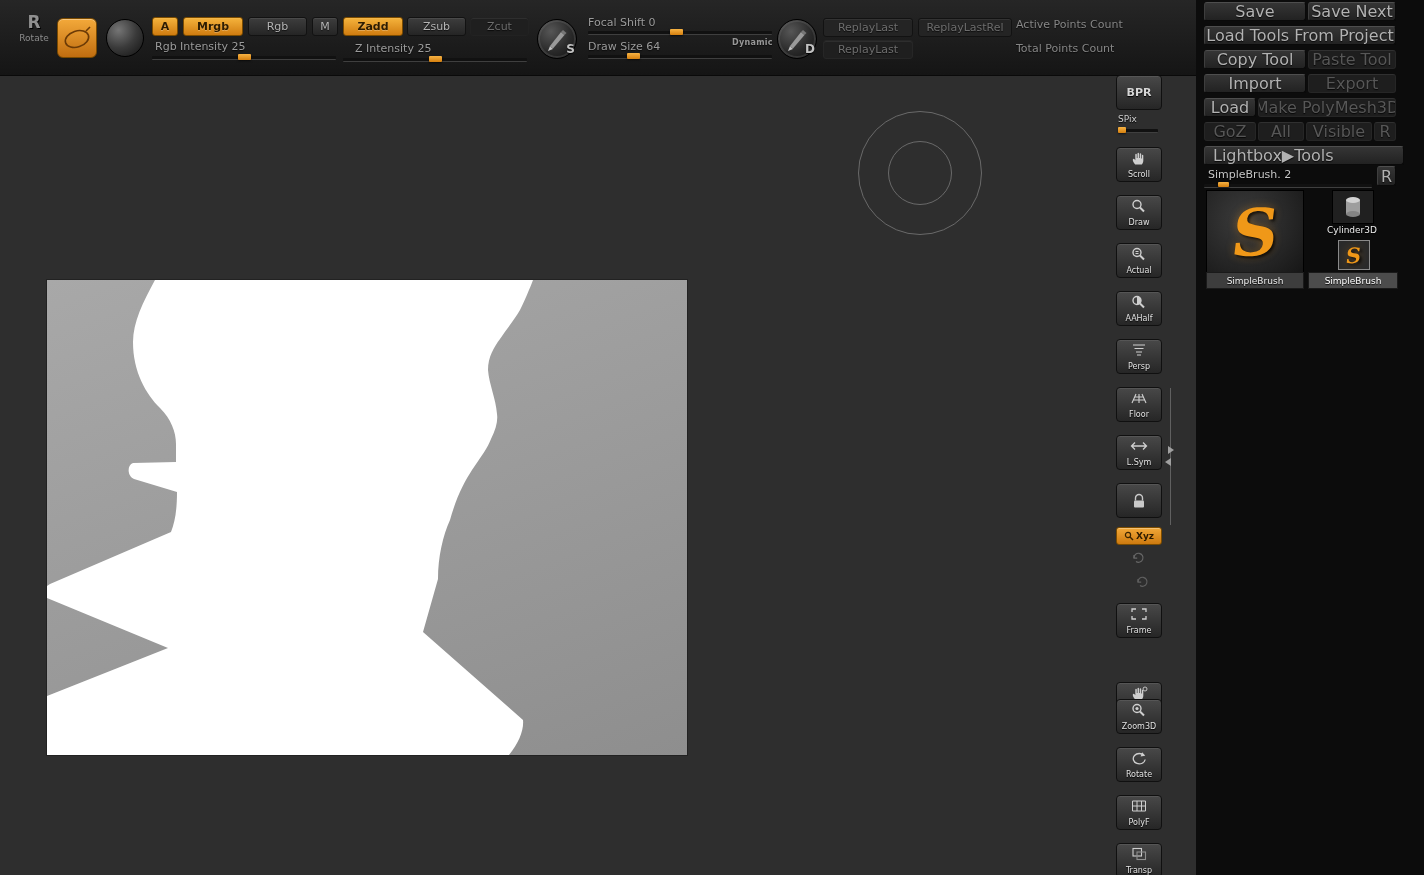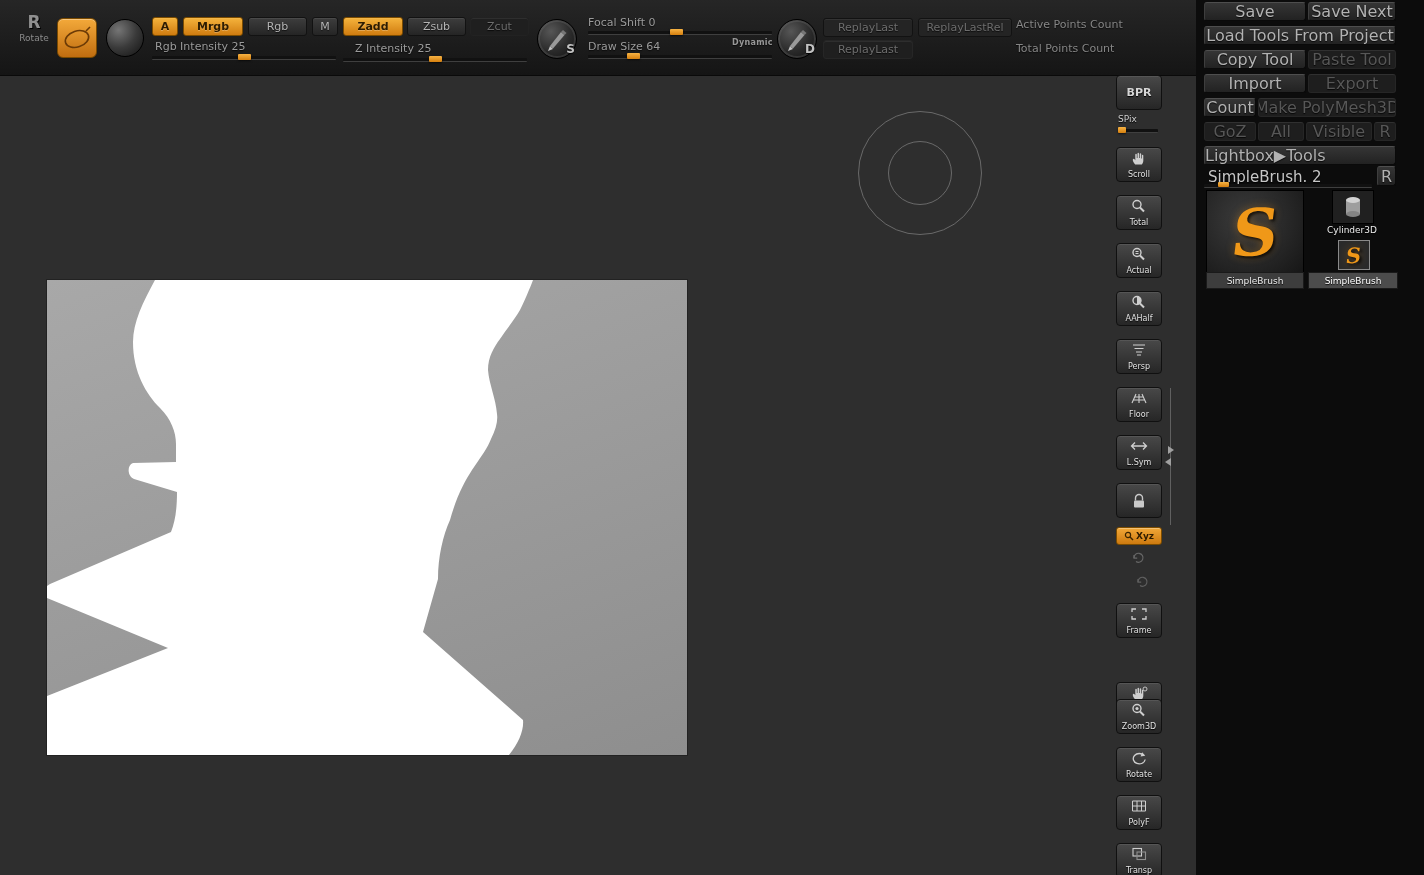--- a/index.html
+++ b/index.html
@@ -27,25 +27,25 @@
   .shelf-lbl{font-size:8px;color:#e2e2e2;line-height:10px;text-shadow:0 1px 1px #000;padding-bottom:1px}
   .shelf-ic{position:absolute;top:2px;left:50%;transform:translateX(-50%)}
   .split-line{position:absolute;left:1170px;top:388px;width:1px;height:137px;background:#606060}
   .arrow-r{position:absolute;left:1168px;top:446px;width:0;height:0;border-left:6px solid #a0a0a0;border-top:4px solid transparent;border-bottom:4px solid transparent}
   .arrow-l{position:absolute;left:1165px;top:458px;width:0;height:0;border-right:6px solid #a0a0a0;border-top:4px solid transparent;border-bottom:4px solid transparent}
   
   .right-bg{position:absolute;left:1196px;top:0;width:228px;height:875px;background:#0c0c0c}
   .tool-panel{position:absolute;left:1204px;top:2px;width:190px;height:870px}
   .tp-btn{position:absolute;height:17px;display:flex;align-items:center;justify-content:center;font-size:16px;color:#b2b2b2;background:linear-gradient(#353535,#222);border:1px solid #0a0a0a;border-top-color:#4e4e4e;border-left-color:#3e3e3e;border-radius:3px;text-shadow:0 1px 1px rgba(0,0,0,.8);white-space:nowrap;overflow:hidden;cursor:default}
   .tp-btn.dis{color:#575757;background:#1e1e1e;border-color:#262626;border-top-color:#303030}
-  .tp-btn.left{justify-content:flex-start;}
+  .tp-btn.left{justify-content:flex-start;padding-left:8px}
   .thumb{position:absolute;background:radial-gradient(circle at 40% 35%,#3c3c3c,#161616);border:1px solid #000;display:flex;align-items:center;justify-content:center}
   .big-s{font-family:"DejaVu Serif","Liberation Serif",serif;font-style:italic;font-weight:bold;color:#f09818;text-shadow:2px 2px 3px rgba(0,0,0,.75),0 0 10px rgba(240,150,20,.35);transform:rotate(-4deg)}
   .thumb-lbl{position:absolute;height:15px;display:flex;align-items:center;justify-content:center;font-size:9px;color:#ededed;text-shadow:0 1px 1px #000}
-  .tool-name{position:absolute;font-size:15px;color:#c6c6c6;text-shadow:0 1px 1px #000;white-space:nowrap}
+  .tool-name{position:absolute;font-size:11px;color:#c6c6c6;text-shadow:0 1px 1px #000;white-space:nowrap}
 </style>
 </head>
 <body>
 
 <div id="app">
 
   <div class="canvas-area">
     <div class="document">
       <svg width="640" height="475" viewBox="0 0 640 475">
         <path fill="#ffffff" d="M108,0 C96,22 86,42 86,62 C86,92 99,114 113,128 C124,139 129,152 129,164 L129,182 L86,183 C80,185 80,196 87,199 L130,212 C130,230 128,242 124,252 L3,304 L0,306 L0,318 L121,368 L0,416 L0,475 L462,475 C472,463 477,450 476,440 L376,352 L391,299 C391,277 396,255 403,240 C410,215 418,201 425,190 C434,177 441,167 444,159 C449,149 451,141 450,134 C449,119 442,104 441,90 C441,77 447,67 453,59 C461,47 468,39 473,30 C478,20 483,8 486,0 Z"></path>
@@ -153,21 +153,21 @@
       <path d="M6.2 14.5 C4.8 13 3.6 11 3.8 9.6 c.2-.9 1.4-1 1.9-.2 l.6.9 V4.4 c0-1 1.5-1 1.5 0 V8 h.7 V3.4 c0-1 1.5-1 1.5 0 V8 h.7 V4 c0-1 1.5-1 1.5 0 v4.4 h.7 V5.4 c0-.9 1.4-.9 1.4 0 V10.8 c0 1.6-.7 2.7-1.5 3.7 Z" fill="#cfcfcf"></path>
     </svg>
     <span class="shelf-lbl">Scroll</span>
   </div>
 
   <div class="shelf-item" style="top:195px">
     <svg class="shelf-ic" width="20" height="16" viewBox="0 0 20 16">
       <circle cx="8" cy="6.5" r="4" fill="none" stroke="#cfcfcf" stroke-width="1.4"></circle>
         <line x1="11" y1="9.5" x2="15" y2="13.5" stroke="#cfcfcf" stroke-width="2"></line>
     </svg>
-    <span class="shelf-lbl">Total</span>
+    <span class="shelf-lbl">Draw</span>
   </div>
 
   <div class="shelf-item" style="top:243px">
     <svg class="shelf-ic" width="20" height="16" viewBox="0 0 20 16">
       <circle cx="8" cy="6.5" r="4" fill="none" stroke="#cfcfcf" stroke-width="1.4"></circle>
         <line x1="11" y1="9.5" x2="15" y2="13.5" stroke="#cfcfcf" stroke-width="2"></line>
         <path d="M6.5 5.5 h3 M6.5 7.5 h3" stroke="#cfcfcf" stroke-width="1"></path>
     </svg>
     <span class="shelf-lbl">Actual</span>
   </div>
@@ -288,21 +288,21 @@
     <div class="tp-btn" style="left:104px;top:0;width:86px">Save Next</div>
 
     <div class="tp-btn" style="left:0;top:24px;width:190px">Load Tools From Project</div>
 
     <div class="tp-btn" style="left:0;top:48px;width:100px">Copy Tool</div>
     <div class="tp-btn dis" style="left:104px;top:48px;width:86px">Paste Tool</div>
 
     <div class="tp-btn" style="left:0;top:72px;width:100px">Import</div>
     <div class="tp-btn dis" style="left:104px;top:72px;width:86px">Export</div>
 
-    <div class="tp-btn" style="left:0;top:96px;width:50px">Count</div>
+    <div class="tp-btn" style="left:0;top:96px;width:50px">Load</div>
     <div class="tp-btn dis" style="left:54px;top:96px;width:136px">Make PolyMesh3D</div>
 
     <div class="tp-btn dis" style="left:0;top:120px;width:50px">GoZ</div>
     <div class="tp-btn dis" style="left:54px;top:120px;width:44px">All</div>
     <div class="tp-btn dis" style="left:102px;top:120px;width:64px">Visible</div>
     <div class="tp-btn dis" style="left:170px;top:120px;width:20px">R</div>
 
     <div class="tp-btn left" style="left:0;top:144px;width:190px">Lightbox▶Tools</div>
 
     <div class="tool-name" style="left:4px;top:166px">

